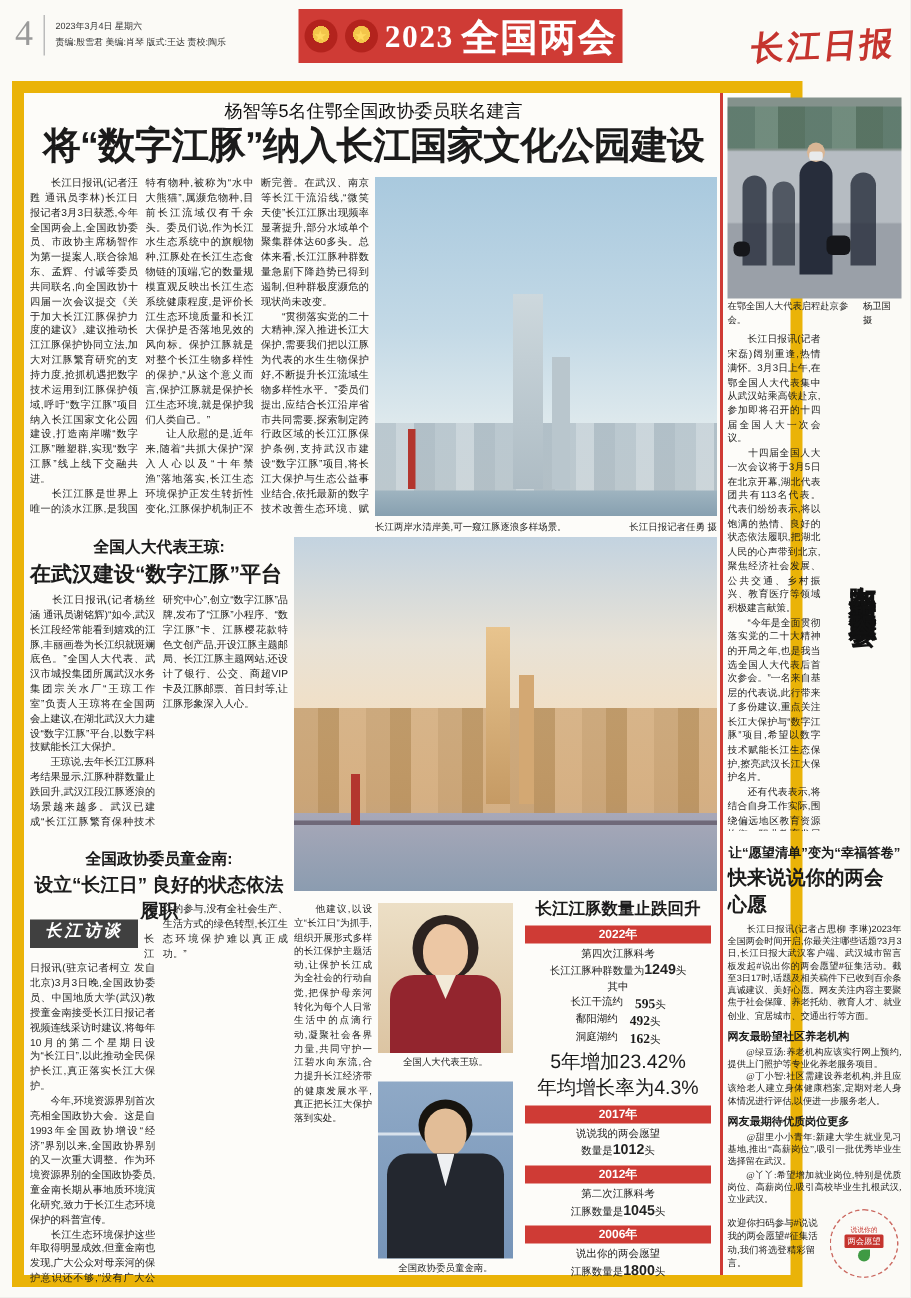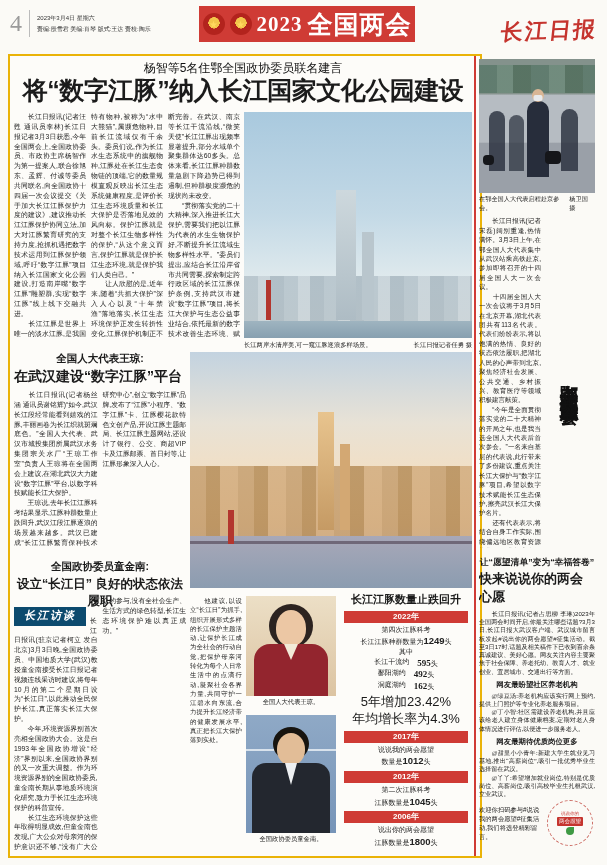--- a/index.html
+++ b/index.html
@@ -14,21 +14,21 @@
   .banner { position:absolute; left:199px; top:6px; width:216px; height:36px; background:#cf3b35;
             display:flex; align-items:center; justify-content:center; gap:5px; }
   .emblem { width:22px; height:22px; border-radius:50%; background:radial-gradient(circle at 50% 45%, #f3c54a 0 34%, #b3231d 35% 78%, #e6b53e 79% 100%);
             display:flex; align-items:center; justify-content:center; color:#ffd95e; font-size:10px; }
   .banner-year { color:#fff; font-family:"Liberation Serif",serif; font-weight:bold; font-size:21px; letter-spacing:1px; }
   .banner-title { color:#fff; font-weight:bold; font-size:25px; letter-spacing:1px; }
   .masthead { position:absolute; right:10px; top:16px; color:#c5342e; font-family:"Liberation Serif",serif;
               font-weight:bold; font-size:22px; letter-spacing:2px; transform:skewX(-8deg) rotate(-2deg); }
 
   
-  .content { position:absolute; left:8px; top:54px; width:474px; height:804px; border:2px solid #eab308; background:#fdfcf9; }
+  .content { position:absolute; left:8px; top:54px; width:527px; height:804px; border:8px solid #eab308; background:#fdfcf9; }
   .vdiv { position:absolute; left:464px; top:0; width:2px; height:100%; background:#cf3b35; }
   .lz { position:absolute; left:4px; top:4px; width:458px; height:792px; }
   .rz { position:absolute; left:469px; top:3px; width:116px; height:794px; }
 
   .kicker { position:absolute; width:100%; text-align:center; font-size:12px; color:#111; }
   .headline1 { position:absolute; top:14px; width:100%; text-align:center; font-size:25px; font-weight:bold; letter-spacing:-0.5px; }
   .bt { font-size:6.8px; line-height:1.45; text-align:justify; color:#1c1c1c; white-space:pre-line; overflow:hidden; }
 
   .a1body { position:absolute; left:0; top:52px; width:226px; height:230px; column-count:3; column-gap:5px; column-fill:auto; }
 
@@ -54,21 +54,21 @@
   .pb-pylon { position:absolute; left:38px; bottom:44px; width:6px; height:34px; background:#b3362e; }
 
   .a2 { position:absolute; left:0; top:292px; width:172px; }
   .kicker2 { text-align:center; font-size:10.5px; font-weight:bold; }
   .headline2 { text-align:left; font-size:14px; font-weight:bold; margin:2px 0 4px; }
   .a2body { width:172px; height:158px; column-count:2; column-gap:5px; column-fill:auto; }
 
   .a3h { position:absolute; left:0; top:500px; width:172px; }
   .headline3 { text-align:center; font-size:12.5px; font-weight:bold; margin-top:2px; }
   .a3body { position:absolute; left:0; top:536px; width:172px; height:256px; column-count:2; column-gap:5px; column-fill:auto; }
-  .a3badge { float:left; width:72px; height:19px; background:#0c4a6e; color:#fff; margin:1px 4px 3px 0;
+  .a3badge { float:left; width:72px; height:19px; background:#404040; color:#fff; margin:1px 4px 3px 0;
              font-family:"Liberation Serif",serif; font-style:italic; font-weight:bold; font-size:11px;
              display:flex; align-items:center; justify-content:center; letter-spacing:2px; }
   .a3body2 { position:absolute; left:176px; top:536px; width:52px; height:256px; font-size:6.4px; }
 
   
   .port { position:absolute; left:232px; width:90px; overflow:hidden; }
   .pcap { position:absolute; left:232px; width:90px; text-align:center; font-size:6.3px; color:#222; }
   .p-woman { top:536px; height:100px; background:linear-gradient(#ecdfc6,#dcc4a2); }
   .p-man   { top:655px; height:118px; background:linear-gradient(#8fa9c6,#7694b8); }
   .face { position:absolute; left:50%; transform:translateX(-50%); border-radius:50% 50% 46% 46%; }
@@ -103,21 +103,21 @@
   .bag { position:absolute; background:#15161a; border-radius:4px; }
   .rcap { font-size:6.2px; color:#222; line-height:1.4; margin-top:2px; display:flex; justify-content:space-between; }
   .rrow { display:flex; gap:3px; margin-top:4px; height:332px; }
   .rbody { width:62px; font-size:6.5px; }
   .vh { width:50px; writing-mode:vertical-rl; font-size:18.5px; font-weight:bold; letter-spacing:1.5px;
         display:flex; align-items:center; justify-content:center; color:#111; }
   .wishes { position:absolute; left:0; top:498px; width:116px; height:244px; overflow:hidden; }
   .whl1 { text-align:center; font-size:8.8px; font-weight:bold; }
   .whl2 { font-size:13px; font-weight:bold; margin:1px 0 4px; }
   .wlead { font-size:6.1px; line-height:1.35; text-align:justify; white-space:pre-line; }
-  .wsub { text-align:center; font-size:7.4px; font-weight:bold; margin:4px 0 2px; }
+  .wsub { text-align:left; font-size:7.4px; font-weight:bold; margin:4px 0 2px; }
   .wcom { font-size:6.1px; line-height:1.35; font-family:"Liberation Serif",serif; text-align:justify; white-space:pre-line; }
   .wfoot { position:absolute; left:469px; top:744px; width:116px; display:flex; gap:4px; align-items:center; }
   .wfoot-text { width:64px; font-size:6.3px; line-height:1.45; }
   .stamp { position:relative; width:46px; height:46px; border:1px dashed #cc6b63; border-radius:50%;
            display:flex; flex-direction:column; align-items:center; justify-content:center; gap:1px; }
   .stamp-t { font-size:4.5px; color:#c5342e; }
   .stamp-c { font-size:5.5px; color:#fff; background:#c5342e; padding:1px 2px; border-radius:1px; }
   .stamp-leaf { width:8px; height:8px; border-radius:50% 0 50% 50%; background:#3f9a44; }
 </style>
 </head>

